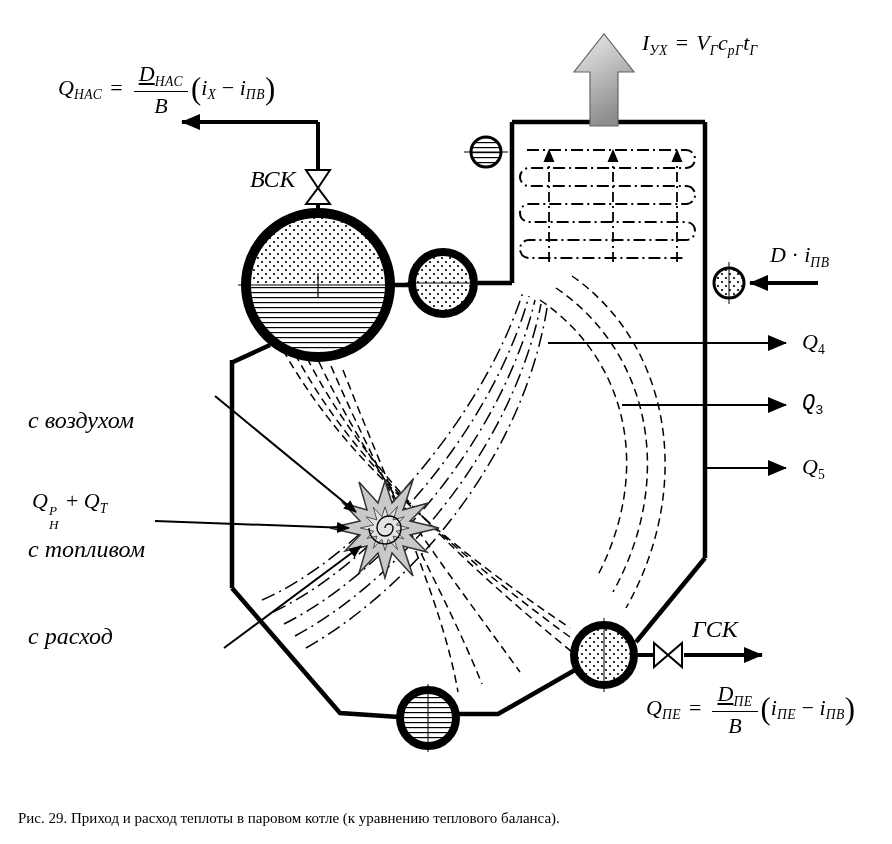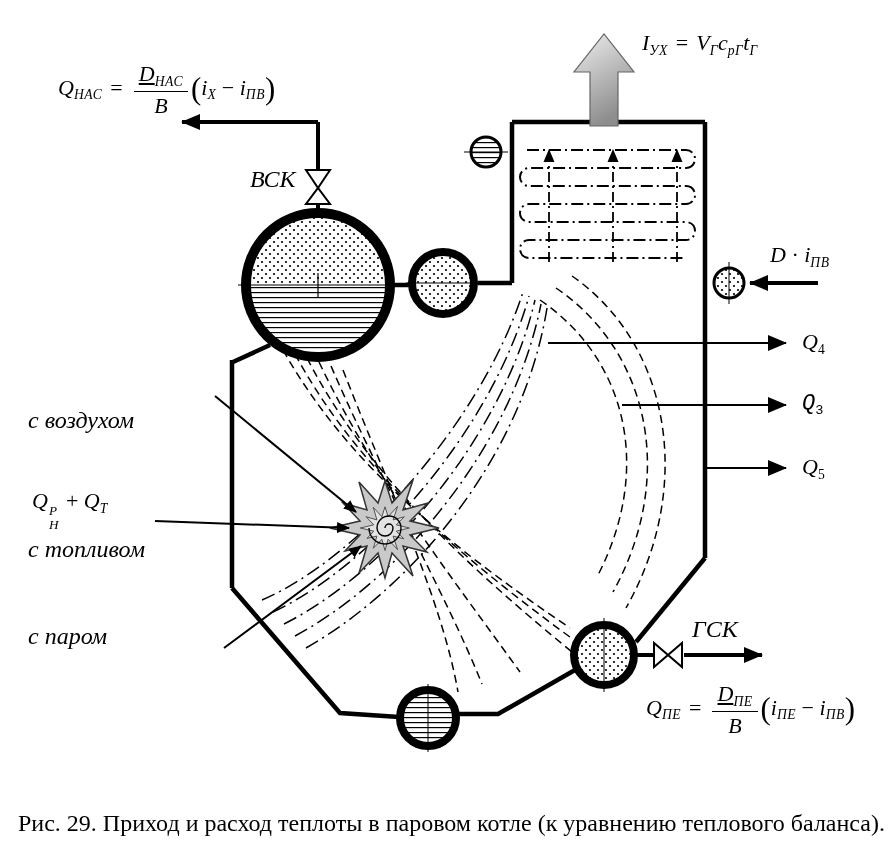--- a/index.html
+++ b/index.html
@@ -11,21 +11,21 @@
   .t20{font-size:24px;}
   .ital{font-style:italic;}
   .formula i{font-style:italic;}
   sub{font-size:0.62em;vertical-align:-0.35em;letter-spacing:0.5px;}
   .frac{display:inline-block;vertical-align:middle;text-align:center;line-height:1.05;margin:0 3px;}
   .frac .num{display:block;border-bottom:1.6px solid #000;padding:0 5px 2px;text-decoration:underline;}
   .frac .den{display:block;padding-top:2px;}
   .big{font-size:1.4em;vertical-align:-0.14em;font-style:normal;}
   .rel{margin:0 8px;}
   .ss{display:inline-flex;flex-direction:column;font-size:0.6em;line-height:1.12;vertical-align:-0.5em;text-align:left;margin-left:1px;margin-right:2px;}
-  .caption{font-size:24px;}
+  .caption{font-size:15px;}
 </style>
 </head>
 <body>
 
 <div class="stage">
 
 <svg width="892" height="795" viewBox="0 0 892 795">
   <defs>
     <pattern id="dots" width="8" height="8" patternUnits="userSpaceOnUse">
       <circle cx="2" cy="2" r="1.1" fill="#000"></circle>
@@ -177,21 +177,21 @@
 <div class="lbl formula" style="left:802px;top:454px;"><i>Q</i><sub>5</sub></div>
 
 <div class="lbl ital t20" style="left:28px;top:407px;">с  воздухом</div>
 
 <div class="lbl formula" style="left:32px;top:488px;"><i>Q</i><span class="ss">
         <span><i>Р</i></span>
         <span><i>Н</i></span>
       </span> + <i>Q</i><sub><i>Т</i></sub></div>
 <div class="lbl ital t20" style="left:28px;top:536px;">с  топливом</div>
 
-<div class="lbl ital t20" style="left:28px;top:623px;">с  паром</div>
+<div class="lbl ital t20" style="left:28px;top:623px;">с  расход</div>
 
 <div class="lbl formula" style="left:646px;top:682px;"><i>Q</i><sub><i>ПЕ</i></sub><span class="rel">=</span><span class="frac"><span class="num"><i>D</i><sub><i>ПЕ</i></sub></span><span class="den"><i>B</i></span></span><span class="big">(</span><i>i</i><sub><i>ПЕ</i></sub> − <i>i</i><sub><i>ПВ</i></sub><span class="big">)</span></div>
 
 <div class="lbl ital t20" style="left:250px;top:166px;">ВСК</div>
 <div class="lbl ital t20" style="left:692px;top:616px;">ГСК</div>
 
 <div class="lbl caption" style="left:18px;top:810px;">Рис. 29. Приход и расход теплоты в паровом котле (к уравнению теплового баланса).</div>
 
 </div>
 

